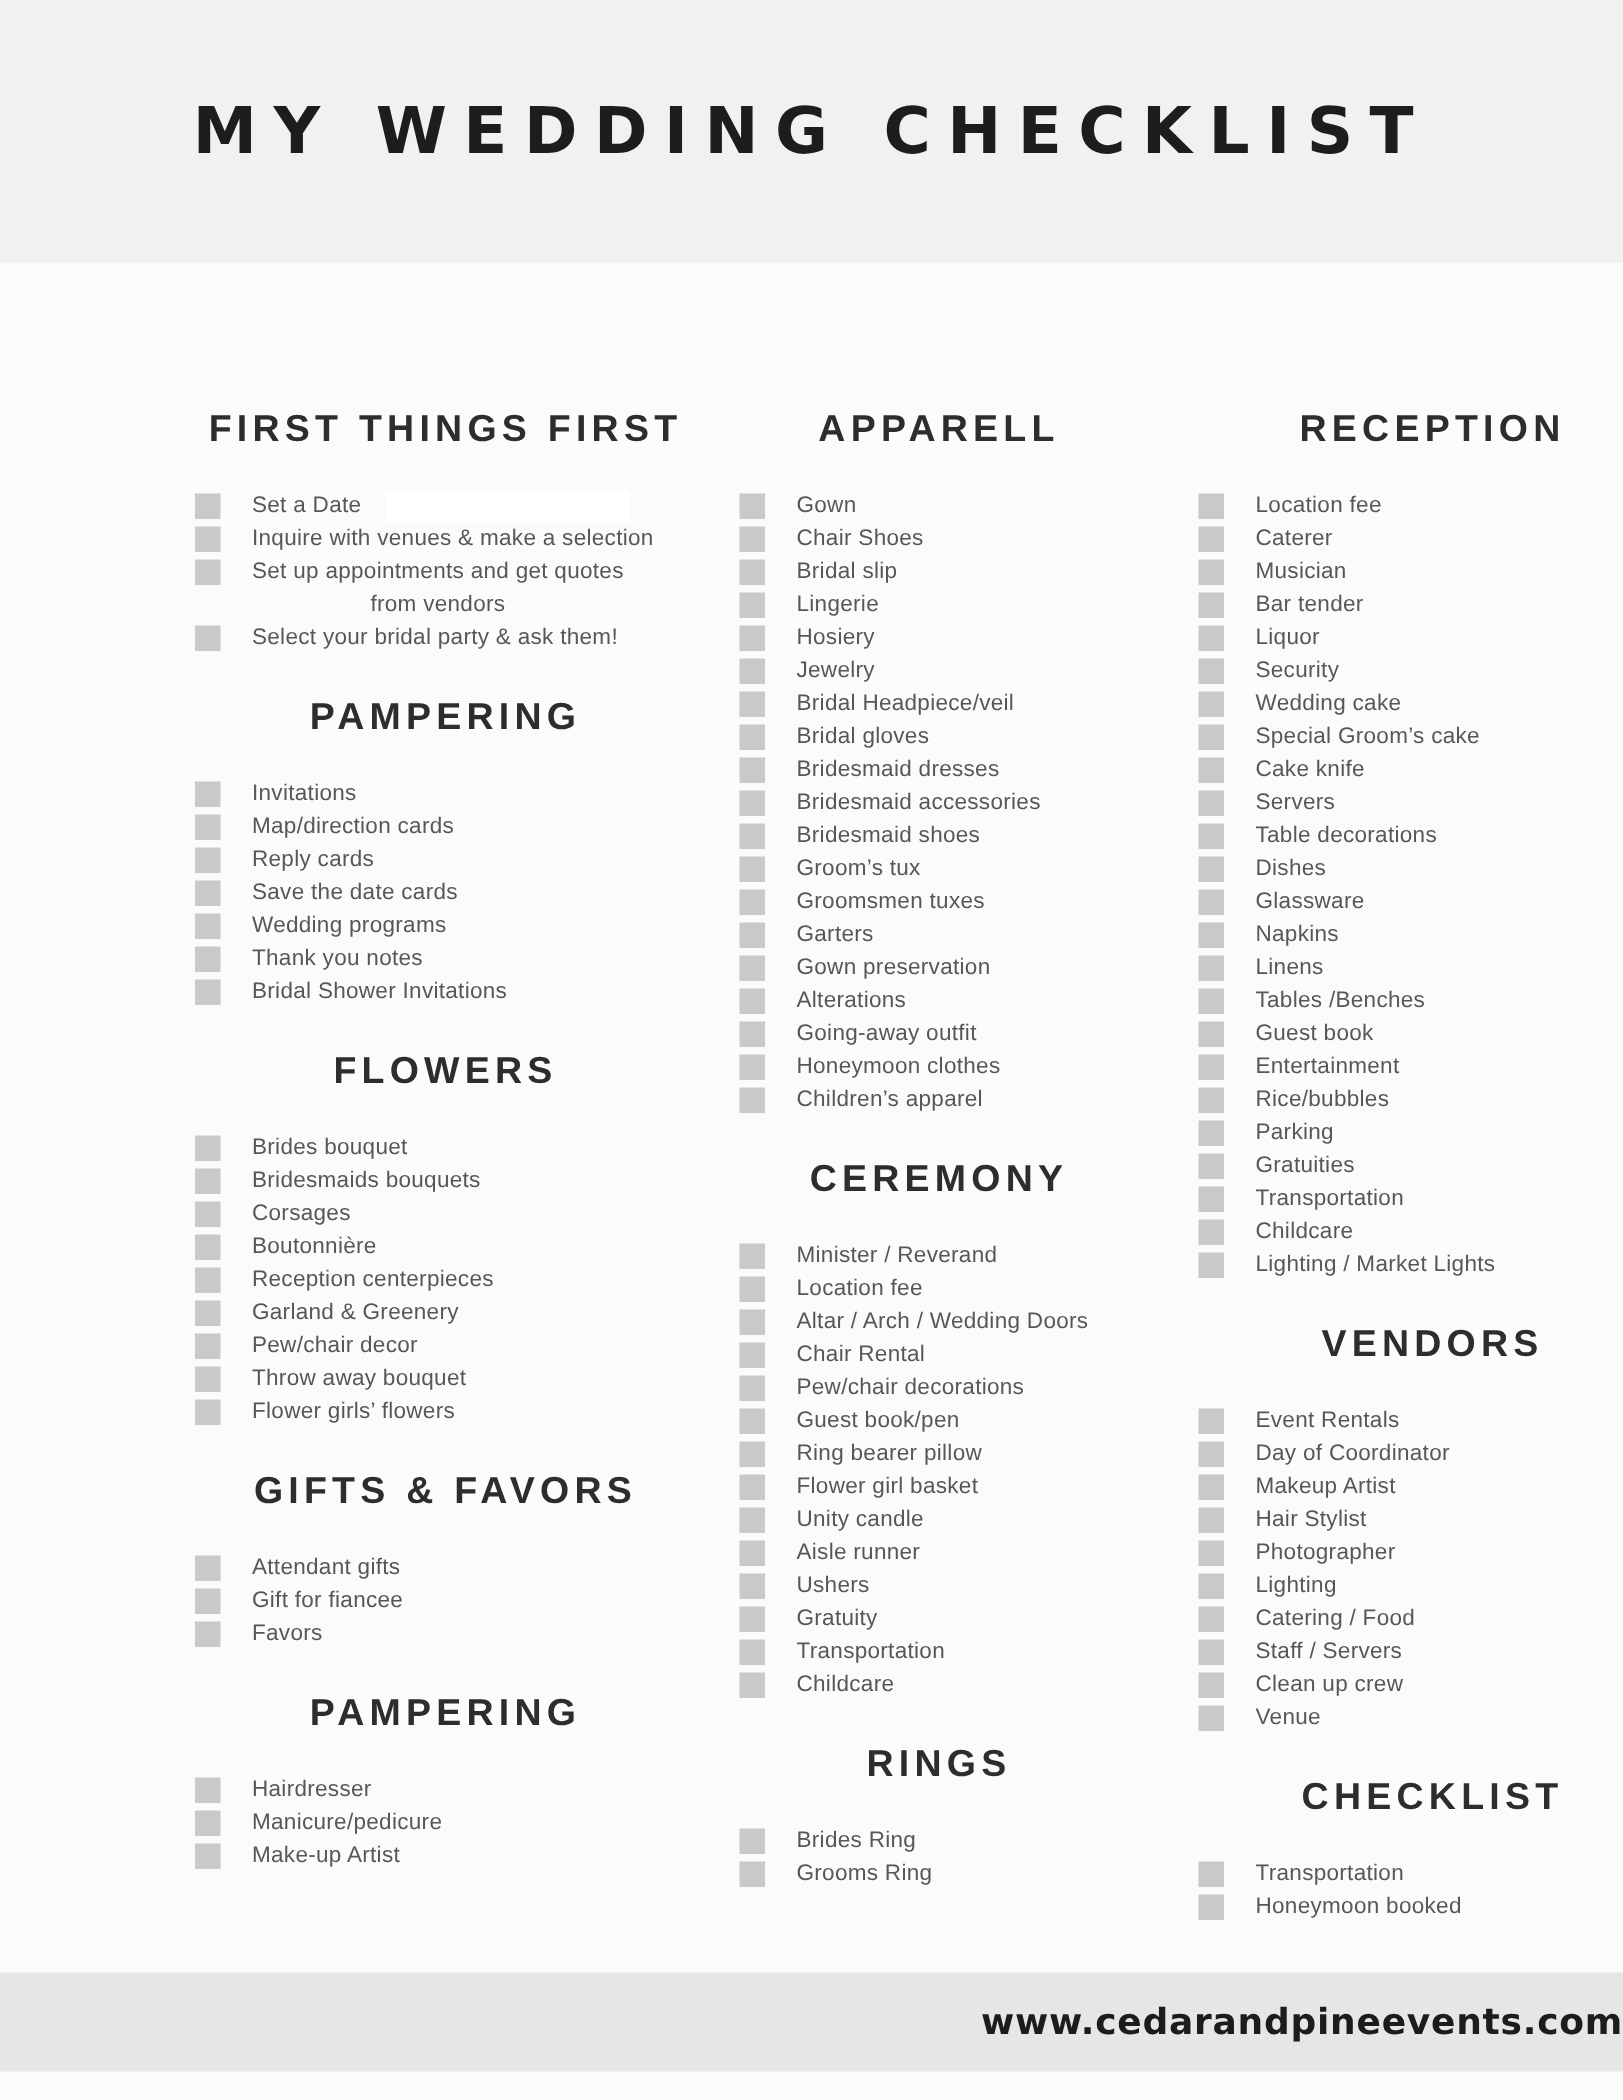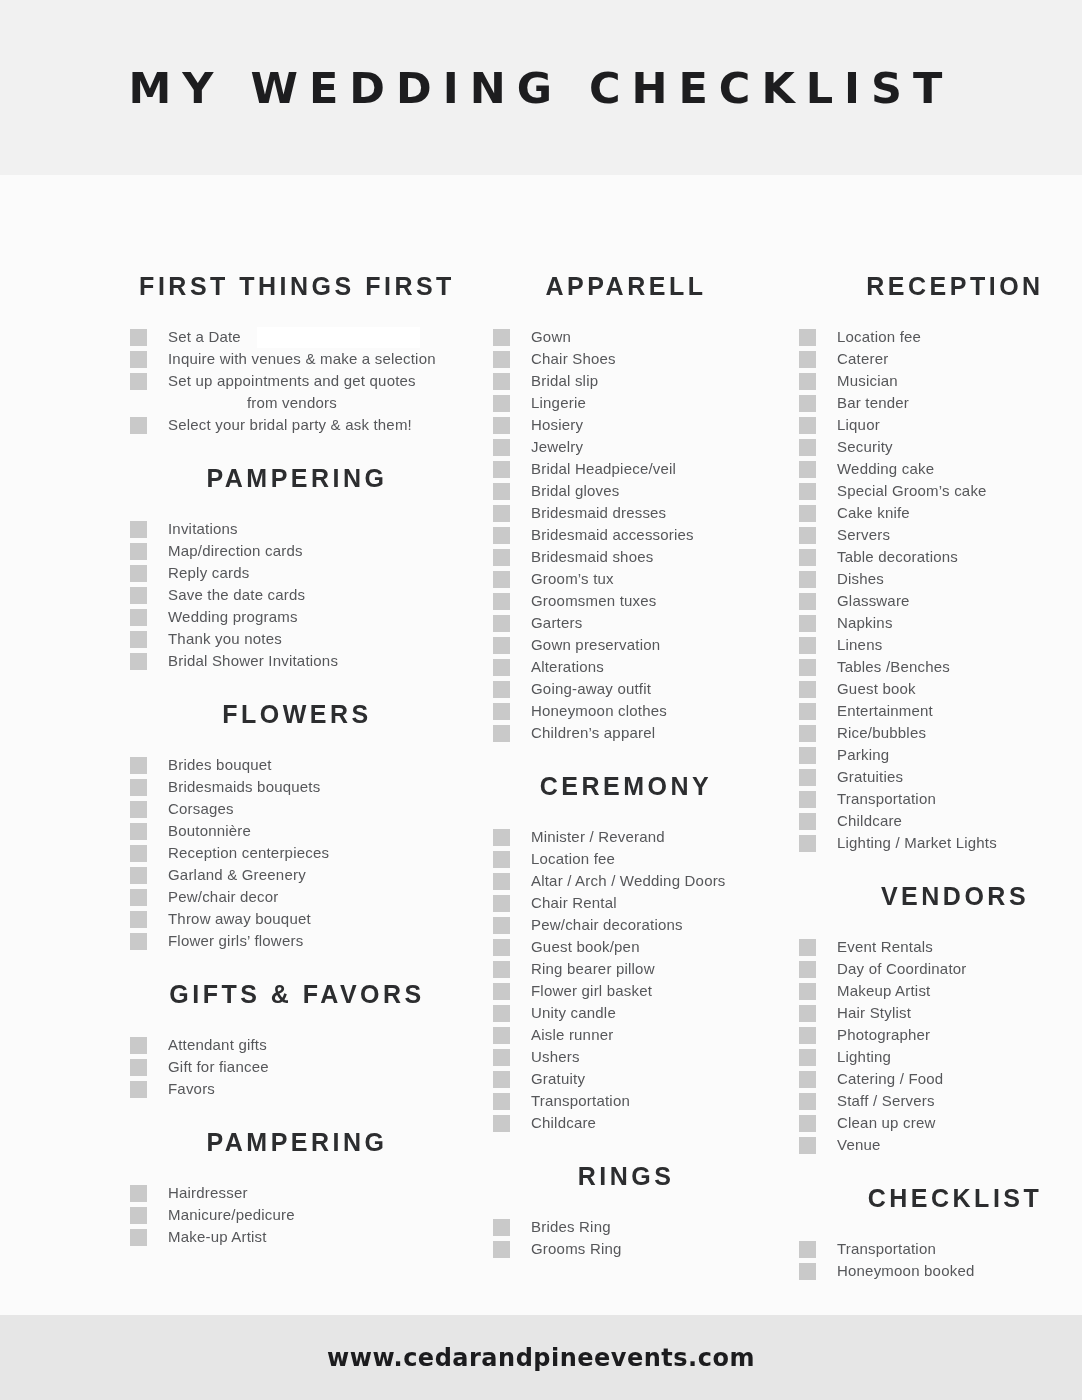--- a/index.html
+++ b/index.html
@@ -17,23 +17,23 @@
   }
   .page-title {
     font-family:"DejaVu Sans", sans-serif;
     font-weight:700;
     font-size:43px;
     letter-spacing:11px;
     color:#1d1d1f;
     white-space:nowrap;
   }
   .band-bottom {
-    position:absolute; top:1315px; left:0; width:100%; height:85px;
+    position:absolute; top:1315px; left:0; width:100%; height:66px;
     background:#e6e6e6;
-    display:flex; align-items:center; justify-content:center;
+    display:flex; align-items:center; justify-content:flex-end;
   }
   .footer-url {
     font-family:"DejaVu Sans", sans-serif;
     font-weight:700;
     font-size:24px;
     letter-spacing:0.5px;
     color:#1c1c1e;
   }
   .col { position:absolute; top:272px; }
   .col-1 { left:127px; width:340px; }

